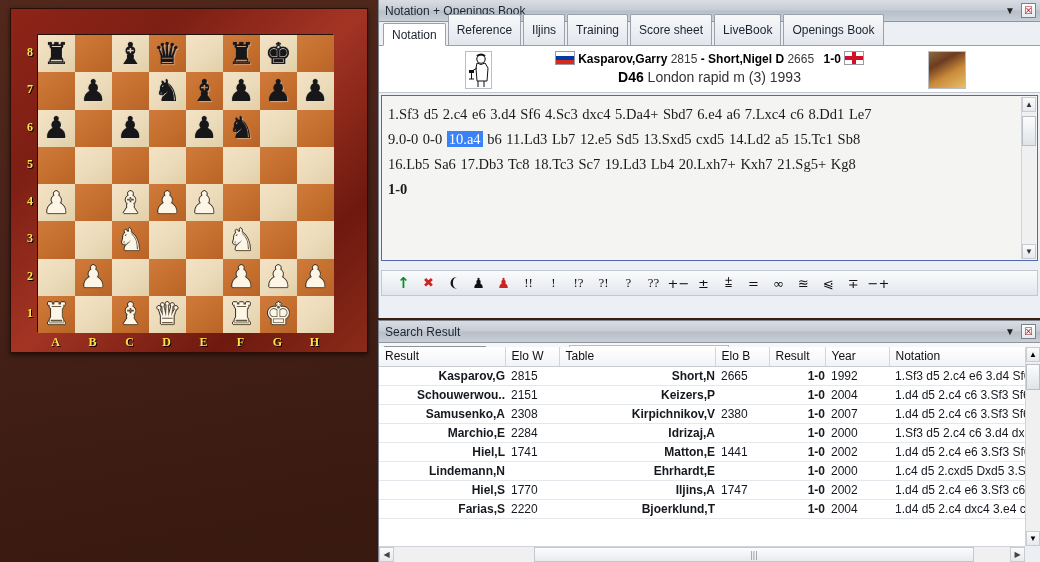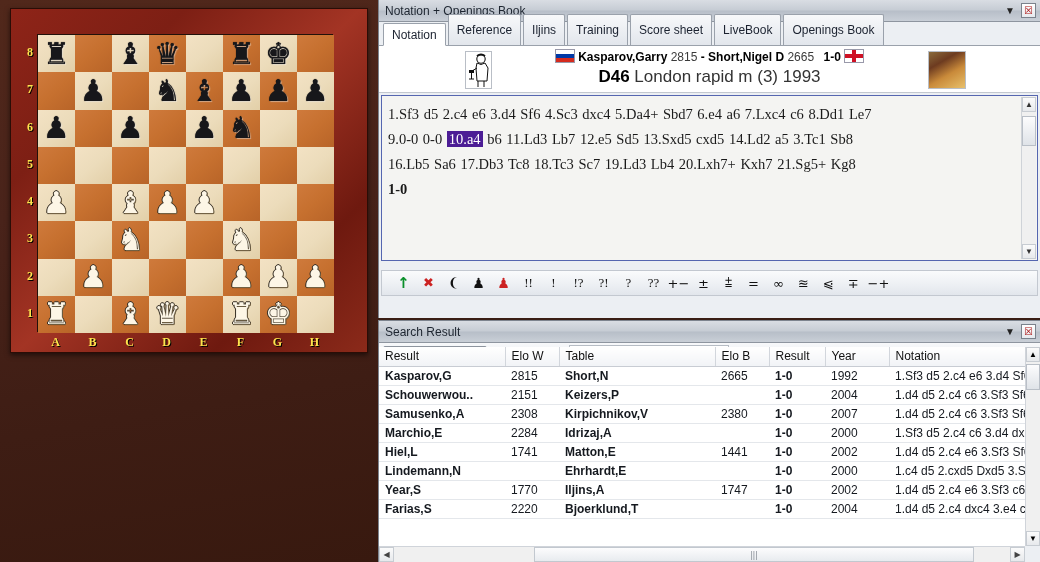--- a/index.html
+++ b/index.html
@@ -110,21 +110,21 @@
     font-weight: normal; position: relative; top: 1px;
   }
   #game-header {
     height: 47px; background: #fff;
     border-bottom: 1px solid #c3c8d0;
     display: flex; align-items: center; justify-content: center;
     position: relative;
   }
   #hdr-center { text-align: center; line-height: 1.35; }
   #line1 { font-size: 12px; white-space: nowrap; }
-  #line2 { font-size: 17px; white-space: nowrap; }
+  #line2 { font-size: 14px; white-space: nowrap; }
   .nm { font-weight: bold; color: #000; }
   .elo { color: #3a3a3a; }
   .res { font-weight: bold; color: #000; margin-left: 6px; }
   .eco { font-weight: bold; color: #000; }
   .evt { color: #333; }
   .portrait-l {
     position: absolute; left: 86px; top: 5px; width: 27px; height: 38px;
     background: #fff; border: 1px solid #b9bec6; overflow: hidden;
   }
   .portrait-r {
@@ -149,21 +149,21 @@
   #moves {
     padding: 6px 8px 0 6px;
     font-family: "Liberation Serif", serif;
     font-size: 14.5px;
     color: #1a1a1a;
     line-height: 1.72;
     width: 630px;
     word-spacing: 1px;
   }
   #moves .hl {
-    background: #4c1d95; color: #fff; padding: 0 2px; font-weight: normal;
+    background: #3b82f6; color: #fff; padding: 0 2px; font-weight: normal;
   }
   #moves .result { font-weight: bold; }
   .vscroll {
     position: absolute; right: 1px; top: 1px; width: 15px; bottom: 1px;
     background: #f0f0f0; border-left: 1px solid #cfd3d8;
     display: flex; flex-direction: column;
   }
   .vscroll .arrow {
     height: 15px; background: linear-gradient(180deg,#fbfbfb,#e7e9ec);
     border: 1px solid #c7ccd2; display:flex; align-items:center; justify-content:center;
@@ -225,21 +225,21 @@
     border-right: 1px solid #d2d6dc; border-bottom: 1px solid #c8ccd3;
     padding: 2px 0 3px 6px; height: 19px;
     font-size: 12px; cursor: pointer;
   }
   table.rtab td {
     border-bottom: 1px solid #e4e7eb;
     padding: 1px 0 1px 6px; height: 19px;
     color: #15191f; white-space: nowrap; overflow: hidden; text-overflow: clip;
     font-size: 12px;
   }
-  td.b { font-weight: bold; }
+  td.b { font-weight: bold; text-align: right; }
   td.num { text-align: left; }
   td.nota { font-size: 11.5px; }
   .gvscroll {
     position: absolute; right: 0; top: 0; width: 15px; bottom: 16px;
     background: #f0f0f0; border-left: 1px solid #d0d4da;
     display:flex; flex-direction:column;
   }
   .ghscroll {
     position: absolute; left: 0; right: 15px; bottom: 0; height: 16px;
     background: #f0f0f0; border-top: 1px solid #d0d4da;
@@ -477,21 +477,21 @@
           <span class="eco">D46</span>
           <span class="evt">London rapid m (3) 1993</span>
         </div>
       </div>
       <div class="portrait-r"></div>
     </div>
 
     <div id="notation-body">
       <div id="moves">
         <div><span>1.Sf3 d5 2.c4 e6 3.d4 Sf6 4.Sc3 dxc4 5.Da4+ Sbd7 6.e4 a6 7.Lxc4 c6 8.Dd1 Le7</span></div>
-        <div><span>9.0-0 0-0 </span><span class="hl">10.a4</span><span> b6 11.Ld3 Lb7 12.e5 Sd5 13.Sxd5 cxd5 14.Ld2 a5 3.Tc1 Sb8</span></div>
+        <div><span>9.0-0 0-0 </span><span class="hl">10.a4</span><span> b6 11.Ld3 Lb7 12.e5 Sd5 13.Sxd5 cxd5 14.Ld2 a5 15.Tc1 Sb8</span></div>
         <div><span>16.Lb5 Sa6 17.Db3 Tc8 18.Tc3 Sc7 19.Ld3 Lb4 20.Lxh7+ Kxh7 21.Sg5+ Kg8</span></div>
         <div class="result">1-0</div>
       </div>
       <div class="vscroll">
         <div class="arrow">▲</div>
         <div class="track">
             <div class="thumb"></div>
           </div>
         <div class="arrow">▼</div>
       </div>
@@ -604,21 +604,21 @@
             <tr>
               <td class="b">Lindemann,N</td>
               <td class="num"></td>
               <td class="b">Ehrhardt,E</td>
               <td class="num"></td>
               <td class="b">1-0</td>
               <td class="num">2000</td>
               <td class="nota">1.c4 d5 2.cxd5 Dxd5 3.Sc3 Dd8 4.d4..</td>
             </tr>
             <tr>
-              <td class="b">Year,S</td>
+              <td class="b">Hiel,S</td>
               <td class="num">1770</td>
               <td class="b">Iljins,A</td>
               <td class="num">1747</td>
               <td class="b">1-0</td>
               <td class="num">2002</td>
               <td class="nota">1.d4 d5 2.c4 e6 3.Sf3 c6 4.Sc3 Sf6 5..</td>
             </tr>
             <tr>
               <td class="b">Farias,S</td>
               <td class="num">2220</td>

